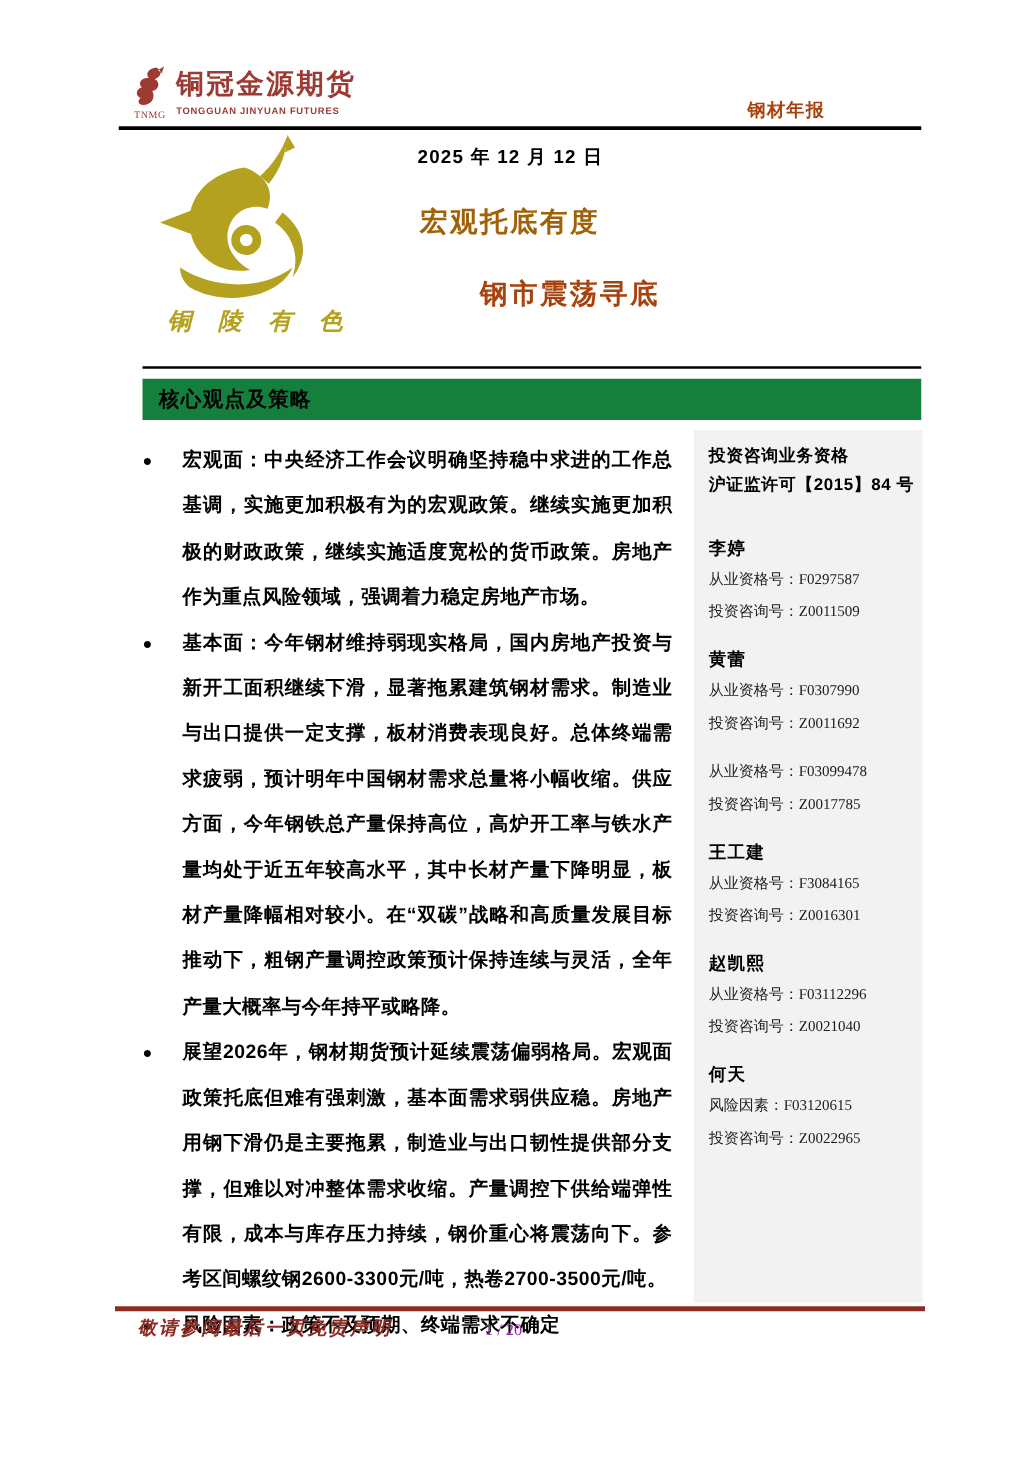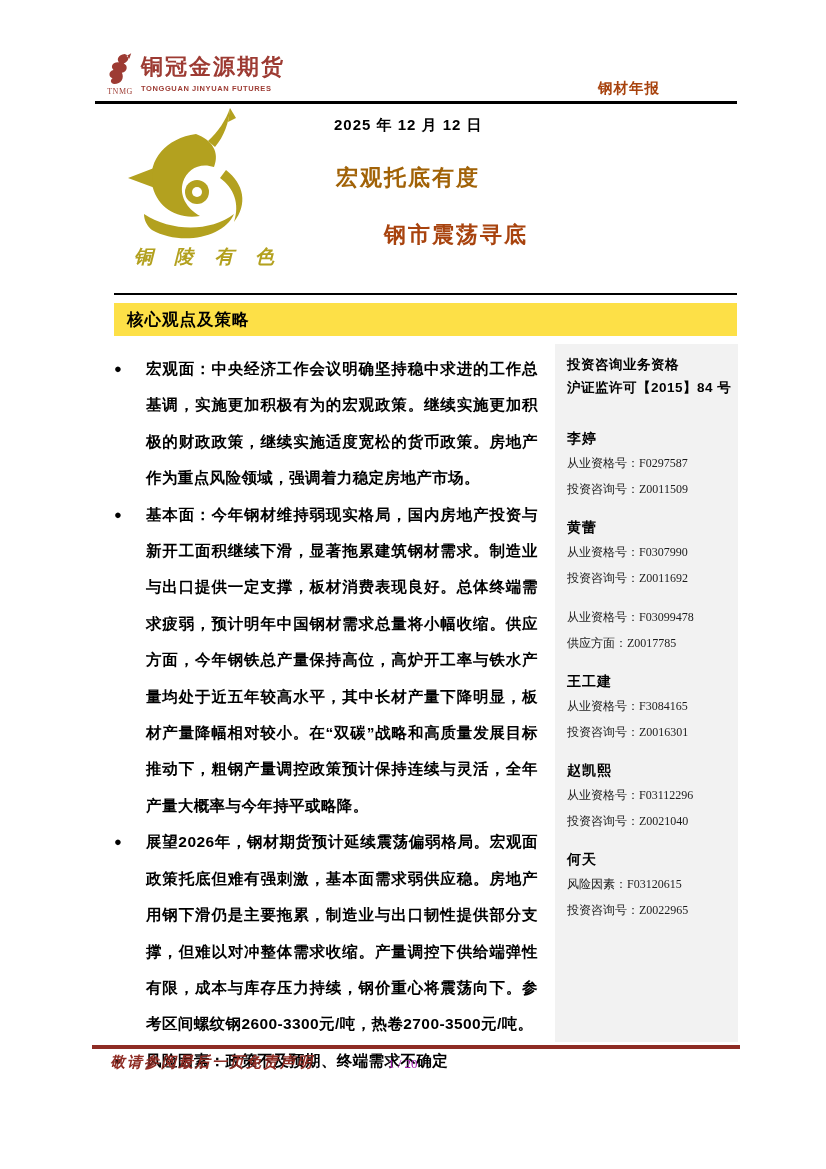--- a/index.html
+++ b/index.html
@@ -23,21 +23,21 @@
   .masthead-rule { position:absolute; left:95px; top:101px; width:642px; height:3px; background:#000; }
   
   .report-date { position:absolute; left:334px; top:116px; font-size:15px; font-weight:bold; letter-spacing:1px;text-align:center; }
   .gold-logo { position:absolute; left:122px; top:106px; }
   .gold-caption { position:absolute; left:134px; top:244px; width:140px; display:flex; justify-content:space-between;
                   font-size:19px; font-weight:bold; font-style:italic; color:#b3a11f; font-family:"Liberation Serif",serif; }
   .title-1 { position:absolute; left:336px; top:163px; font-size:22px; font-weight:bold; color:#a16207; letter-spacing:2px; }
   .title-2 { position:absolute; left:384px; top:220px; font-size:22px; font-weight:bold; color:#a8430e; letter-spacing:2px; }
   
   .section-rule { position:absolute; left:114px; top:293px; width:623px; height:2px; background:#000; }
-  .section-banner { position:absolute; left:114px; top:303px; width:623px; height:33px; background:#fde047;
+  .section-banner { position:absolute; left:114px; top:303px; width:623px; height:33px; background:#15803d;
                     display:flex; align-items:center; padding-left:13px; }
   .section-banner .label { font-size:16.5px; font-weight:bold; color:#000; letter-spacing:1px; }
   
   .bullets { position:absolute; left:110px; top:351px; width:428px; }
   .bullet { display:flex; }
   .bullet .marker { width:36px; flex:0 0 36px; font-size:13px; line-height:36px; padding-left:4px; }
   .bullet .txt { flex:1; font-size:15.5px; font-weight:bold; line-height:36.4px; text-align:justify; letter-spacing:0.4px; }
   
   .sidebar { position:absolute; left:555px; top:344px; width:183px; height:698px; background:#f2f2f2; padding:9px 4px 10px 12px; }
   .license { font-size:13.5px; font-weight:bold; line-height:23px; letter-spacing:0.5px; margin-bottom:27px; }
@@ -137,21 +137,21 @@
       <div class="detail">从业资格号：F0297587</div>
       <div class="detail">投资咨询号：Z0011509</div>
     </div>
     <div class="analyst">
       <div class="name">黄蕾</div>
       <div class="detail">从业资格号：F0307990</div>
       <div class="detail">投资咨询号：Z0011692</div>
     </div>
     <div class="analyst">
       <div class="detail">从业资格号：F03099478</div>
-      <div class="detail">供应方面：Z0017785</div>
+      <div class="detail">投资咨询号：Z0017785</div>
     </div>
     <div class="analyst">
       <div class="name">王工建</div>
       <div class="detail">从业资格号：F3084165</div>
       <div class="detail">投资咨询号：Z0016301</div>
     </div>
     <div class="analyst">
       <div class="name">赵凯熙</div>
       <div class="detail">从业资格号：F03112296</div>
       <div class="detail">投资咨询号：Z0021040</div>

